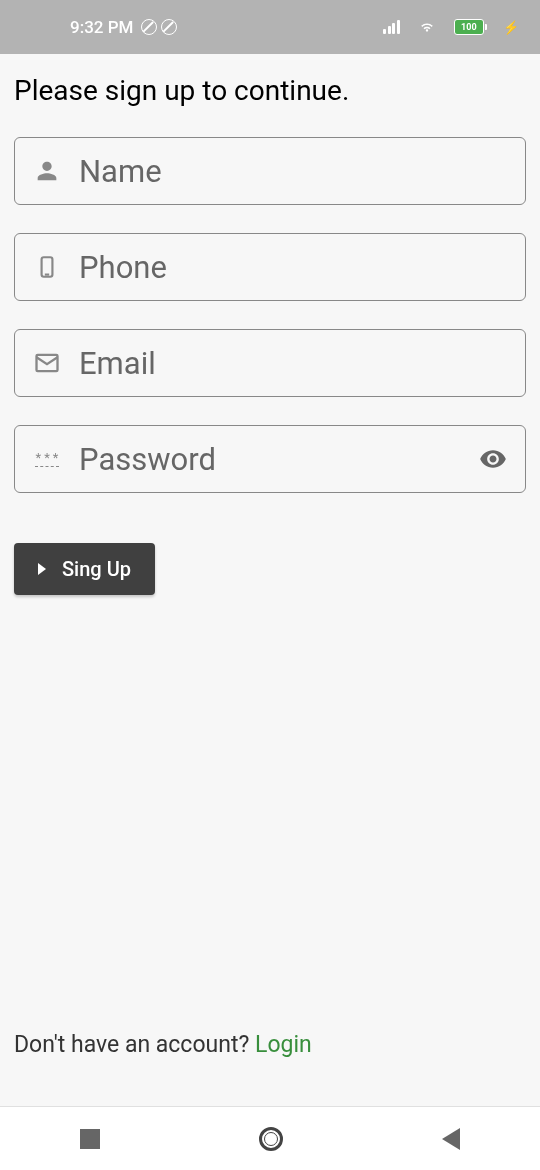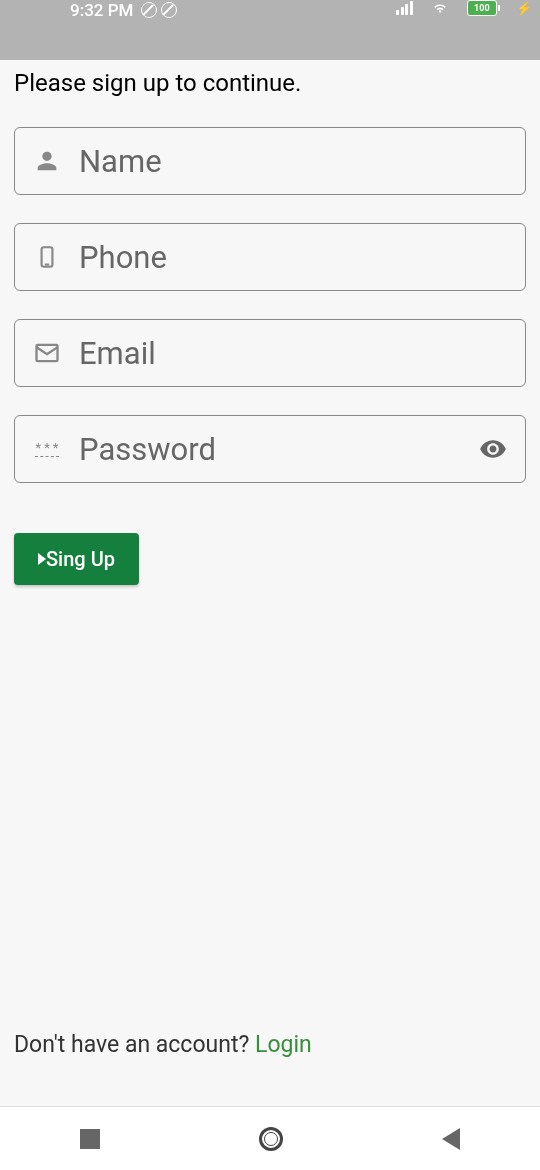--- a/index.html
+++ b/index.html
@@ -10,26 +10,26 @@
     }
     body {
       width: 540px;
       height: 1170px;
       background: #f7f7f7;
       display: flex;
       flex-direction: column;
       overflow: hidden;
     }
     .status-bar {
-      height: 60px;
+      height: 54px;
       background: #b3b3b3;
       display: flex;
-      align-items: flex-start;
+      align-items: center;
       justify-content: space-between;
-      padding: 0 7px 0 70px;
+      padding: 0 20px 0 70px;
       color: white;
       font-size: 17px;
       font-weight: 500;
     }
     .status-left {
       display: flex;
       align-items: center;
       gap: 8px;
     }
     .status-right {
@@ -112,23 +112,23 @@
       display: flex;
       flex-direction: column;
     }
     .title {
       font-size: 44px;
       color: #4caf50;
       font-weight: 500;
       margin-top: 165px;
     }
     .subtitle {
-      font-size: 24px;
+      font-size: 28px;
       color: #000;
-      margin-top: 9px;
+      margin-top: 20px;
       margin-bottom: 30px;
     }
     .input-field {
       border: 1px solid #888;
       border-radius: 6px;
       height: 68px;
       display: flex;
       align-items: center;
       padding: 0 18px;
       margin-bottom: 28px;
@@ -155,29 +155,30 @@
     .input-field input::placeholder {
       color: #666;
     }
     .eye-icon {
       width: 28px;
       height: 28px;
       color: #666;
       cursor: pointer;
     }
     .signup-btn {
-      background: #15803d;
+      background: #404040;
       color: white;
       border: none;
       border-radius: 4px;
       padding: 14px 24px;
       font-size: 20px;
       font-weight: 500;
       display: flex;
       align-items: center;
+      gap: 16px;
       cursor: pointer;
       align-self: flex-start;
       margin-top: 22px;
       box-shadow: 0 2px 3px rgba(0,0,0,0.2);
     }
     .play-icon {
       width: 0;
       height: 0;
       border-left: 8px solid white;
       border-top: 6px solid transparent;

